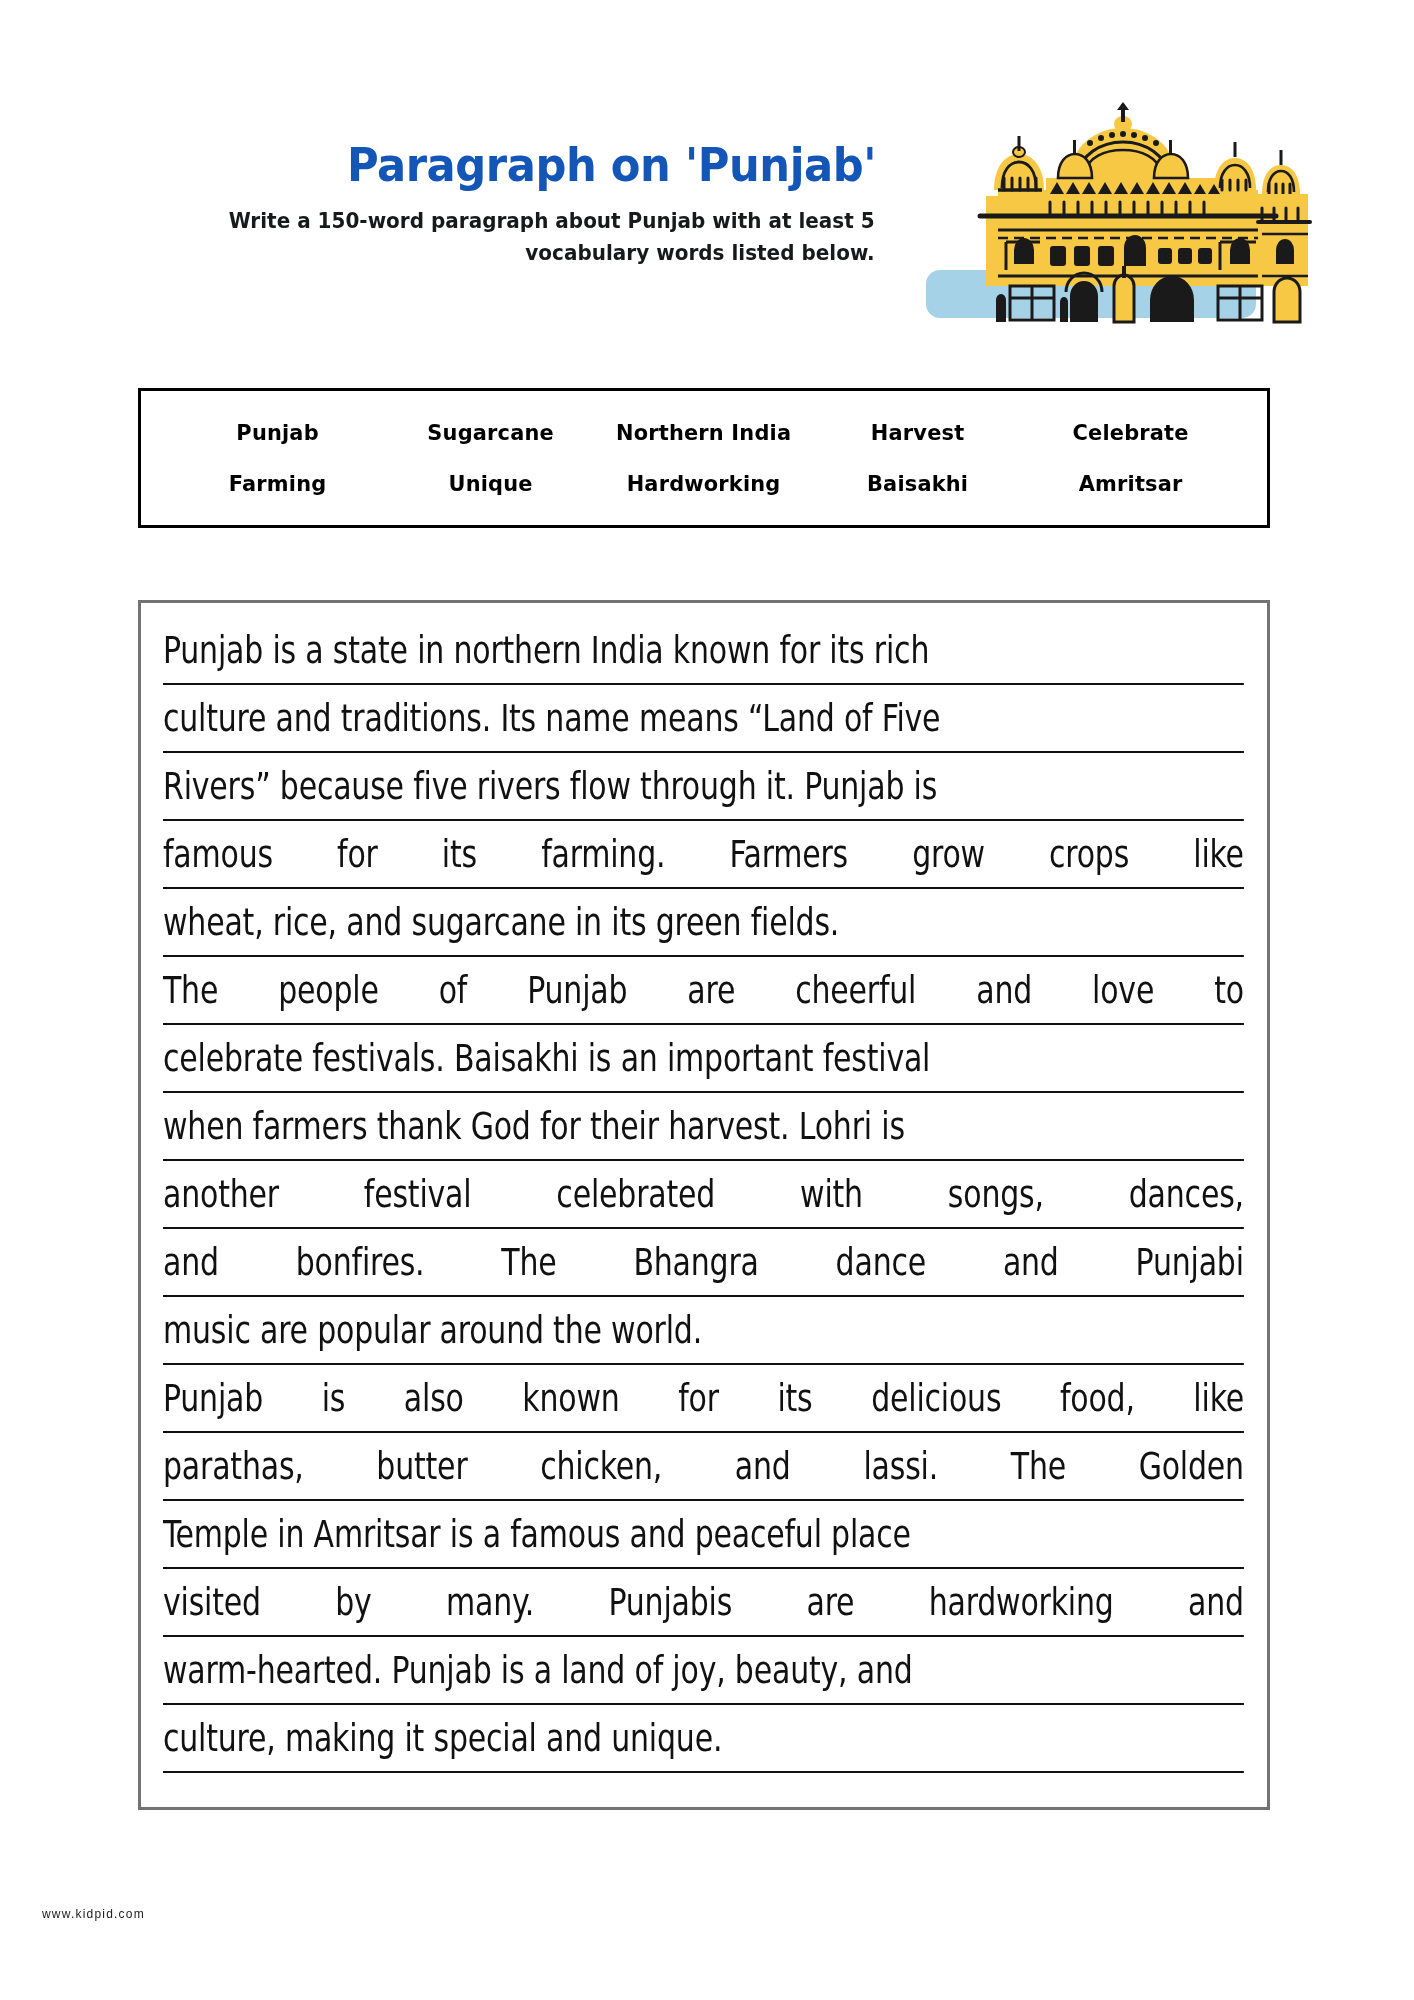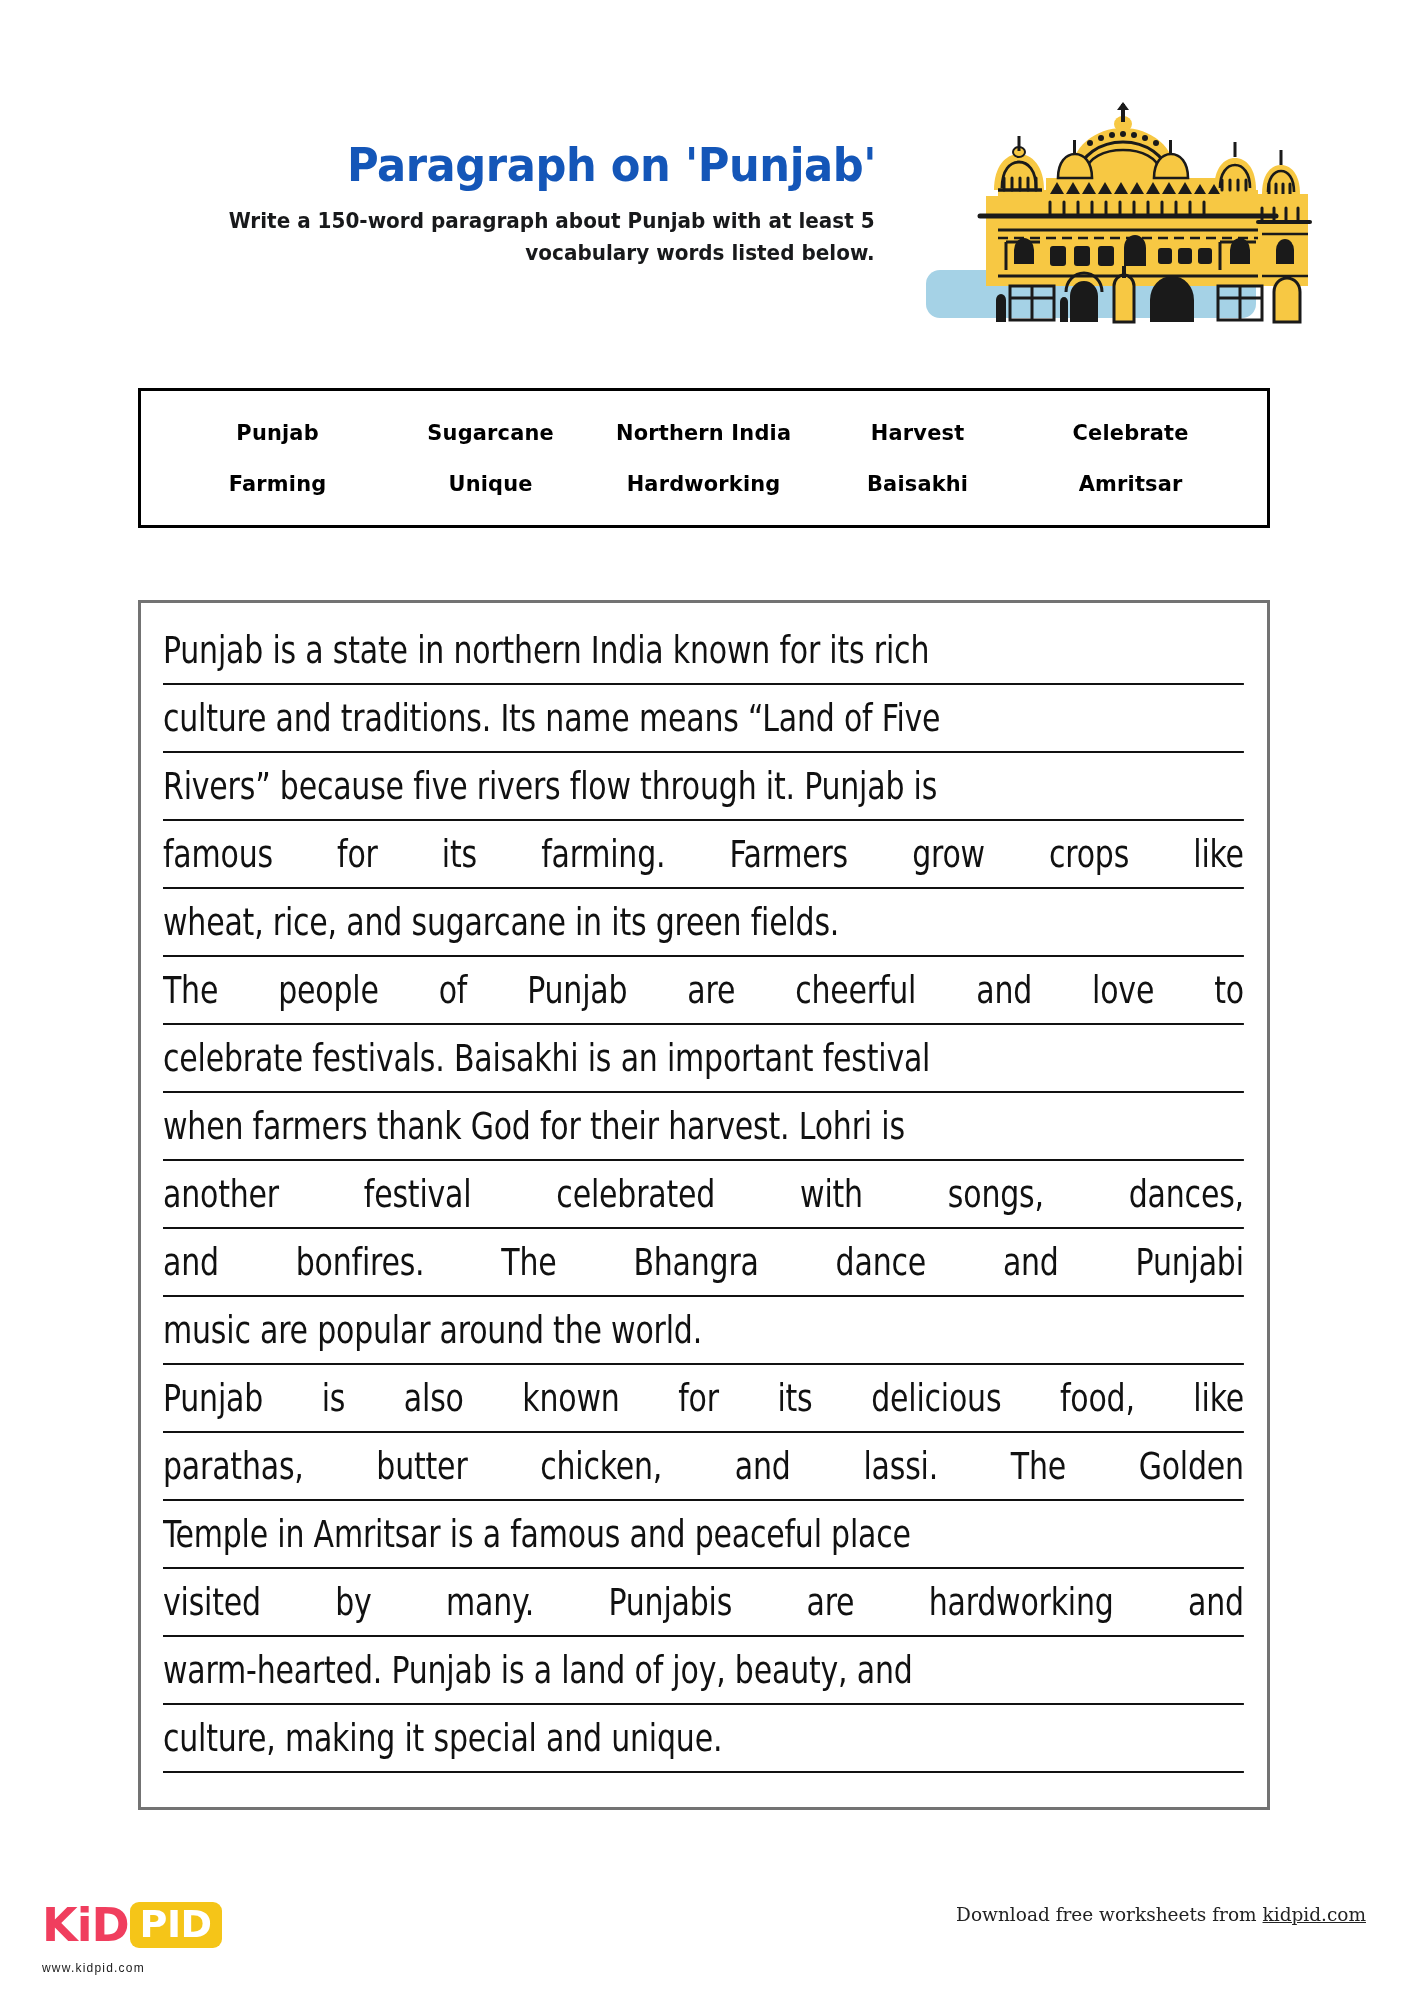--- a/index.html
+++ b/index.html
@@ -436,26 +436,17 @@
         <span>are</span>
         <span>hardworking</span>
         <span>and</span>
       </span>
     <span class="hline">warm-hearted. Punjab is a land of joy, beauty, and</span>
     <span class="hline">culture, making it special and unique.</span>
   </div>
 </div>
 
 <div id="footer-logo">
-  <div id="logo-mark">
-    <span id="logo-kid">KiD</span>
-    <span id="logo-pid-box">
-      <span id="logo-pid">PID</span>
-    </span>
-  </div>
   <div id="logo-url">www.kidpid.com</div>
 </div>
 
 <div id="footer-notice">
-  <div>
-    <span>Download free worksheets from </span><a id="footer-link" href="#">kidpid.com</a>
-  </div>
 </div>
 
 </body></html>

